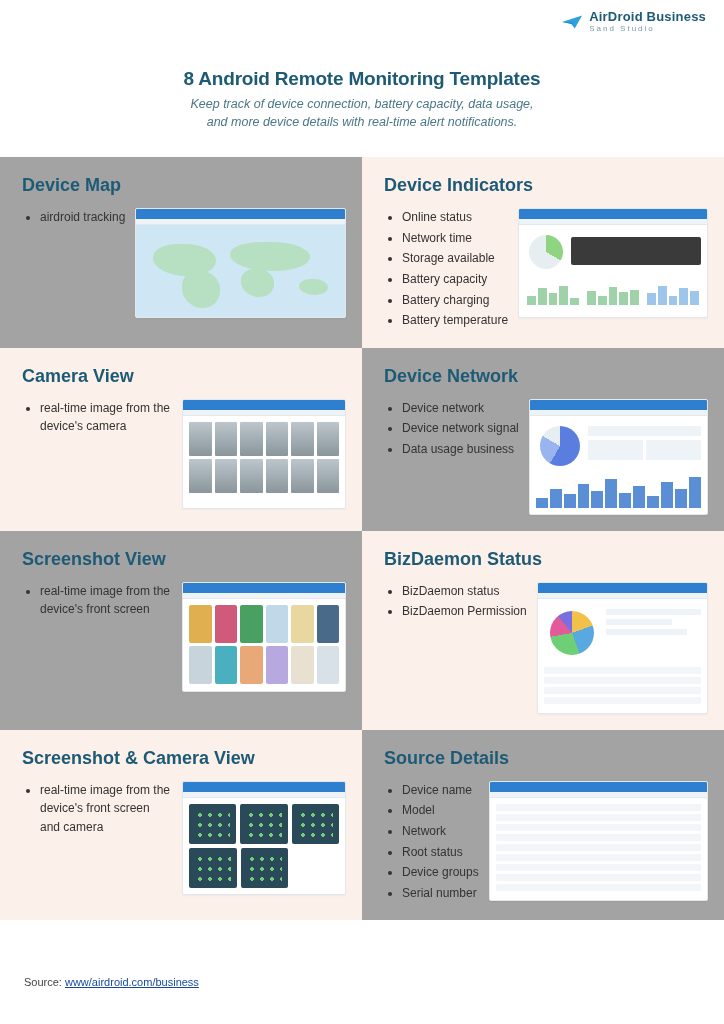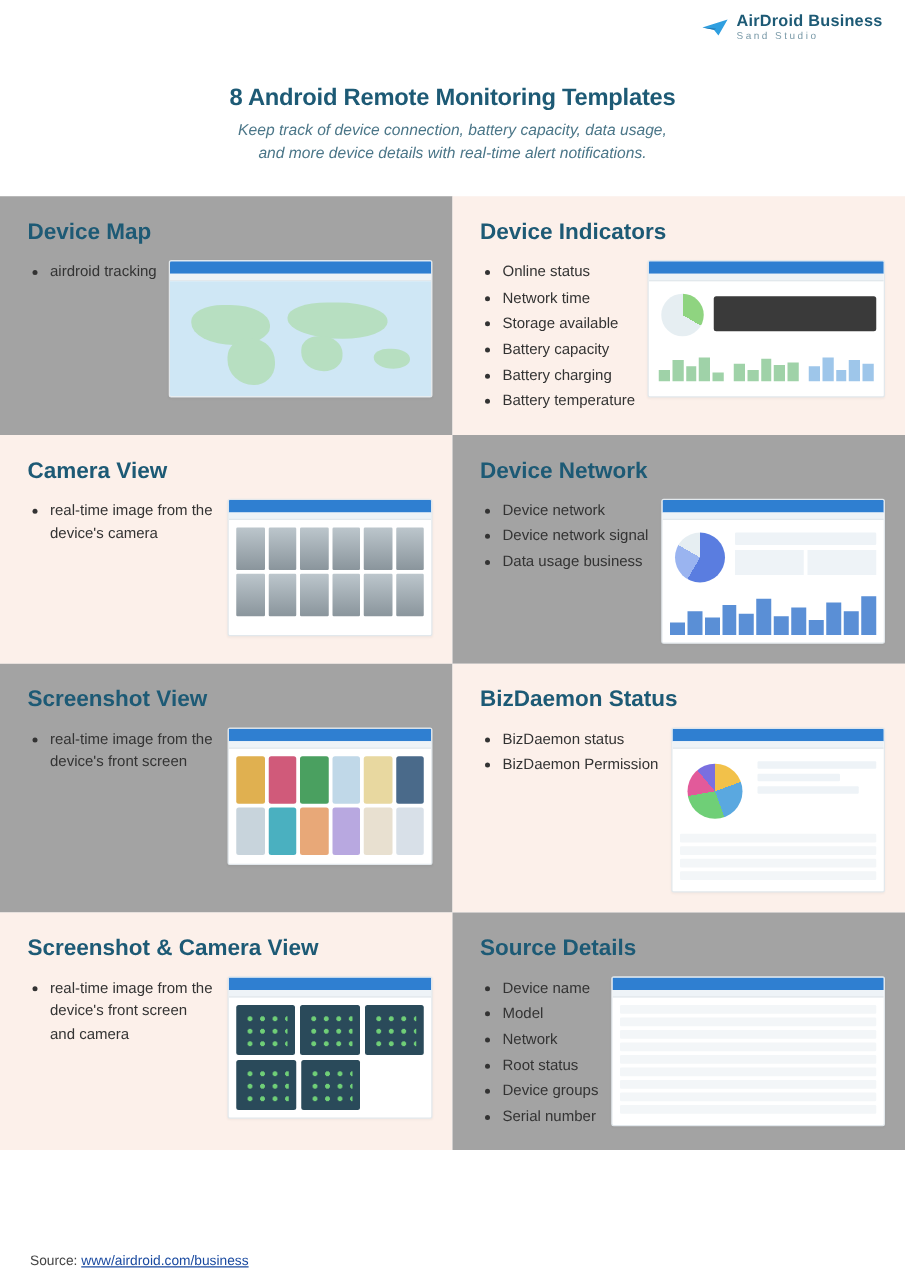--- a/index.html
+++ b/index.html
@@ -116,21 +116,21 @@
   .biz-pie { width:44px;height:44px;border-radius:50%;
     background: conic-gradient(#f2c14a 0 70deg,#5aa8e0 70deg 160deg,#6fcf77 160deg 260deg,#e25a9a 260deg 320deg,#7a6fe0 320deg 360deg); margin:6px;}
   
   .combo-grid { display:grid; grid-template-columns:repeat(3,1fr); gap:4px;}
   .combo-grid div{ height:40px; background:#2a4a5a; border-radius:2px; position:relative;}
   .combo-grid div::after{ content:""; position:absolute; inset:6px; background:radial-gradient(circle,#6fcf77 2px,transparent 2px); background-size:10px 10px;}
   
   .tbl-row{ height:7px; background:#f3f6f8; margin-bottom:3px; border-radius:1px;}
   .source {
     position:absolute;
-    bottom: 9px; left: 24px;
+    bottom: 36px; left: 24px;
     font-size: 11px; color:#444;margin-top:36px;
   }
   .source a { color:#1a4aa0; text-decoration: underline; }
 </style>
 </head>
 <body>
 
 <div class="top-brand">
   <svg class="brand-icon" viewBox="0 0 48 32">
     <path d="M2 16 L46 2 L26 18 L46 2 L30 30 L22 20 Z" fill="#2f9fe0"></path>

